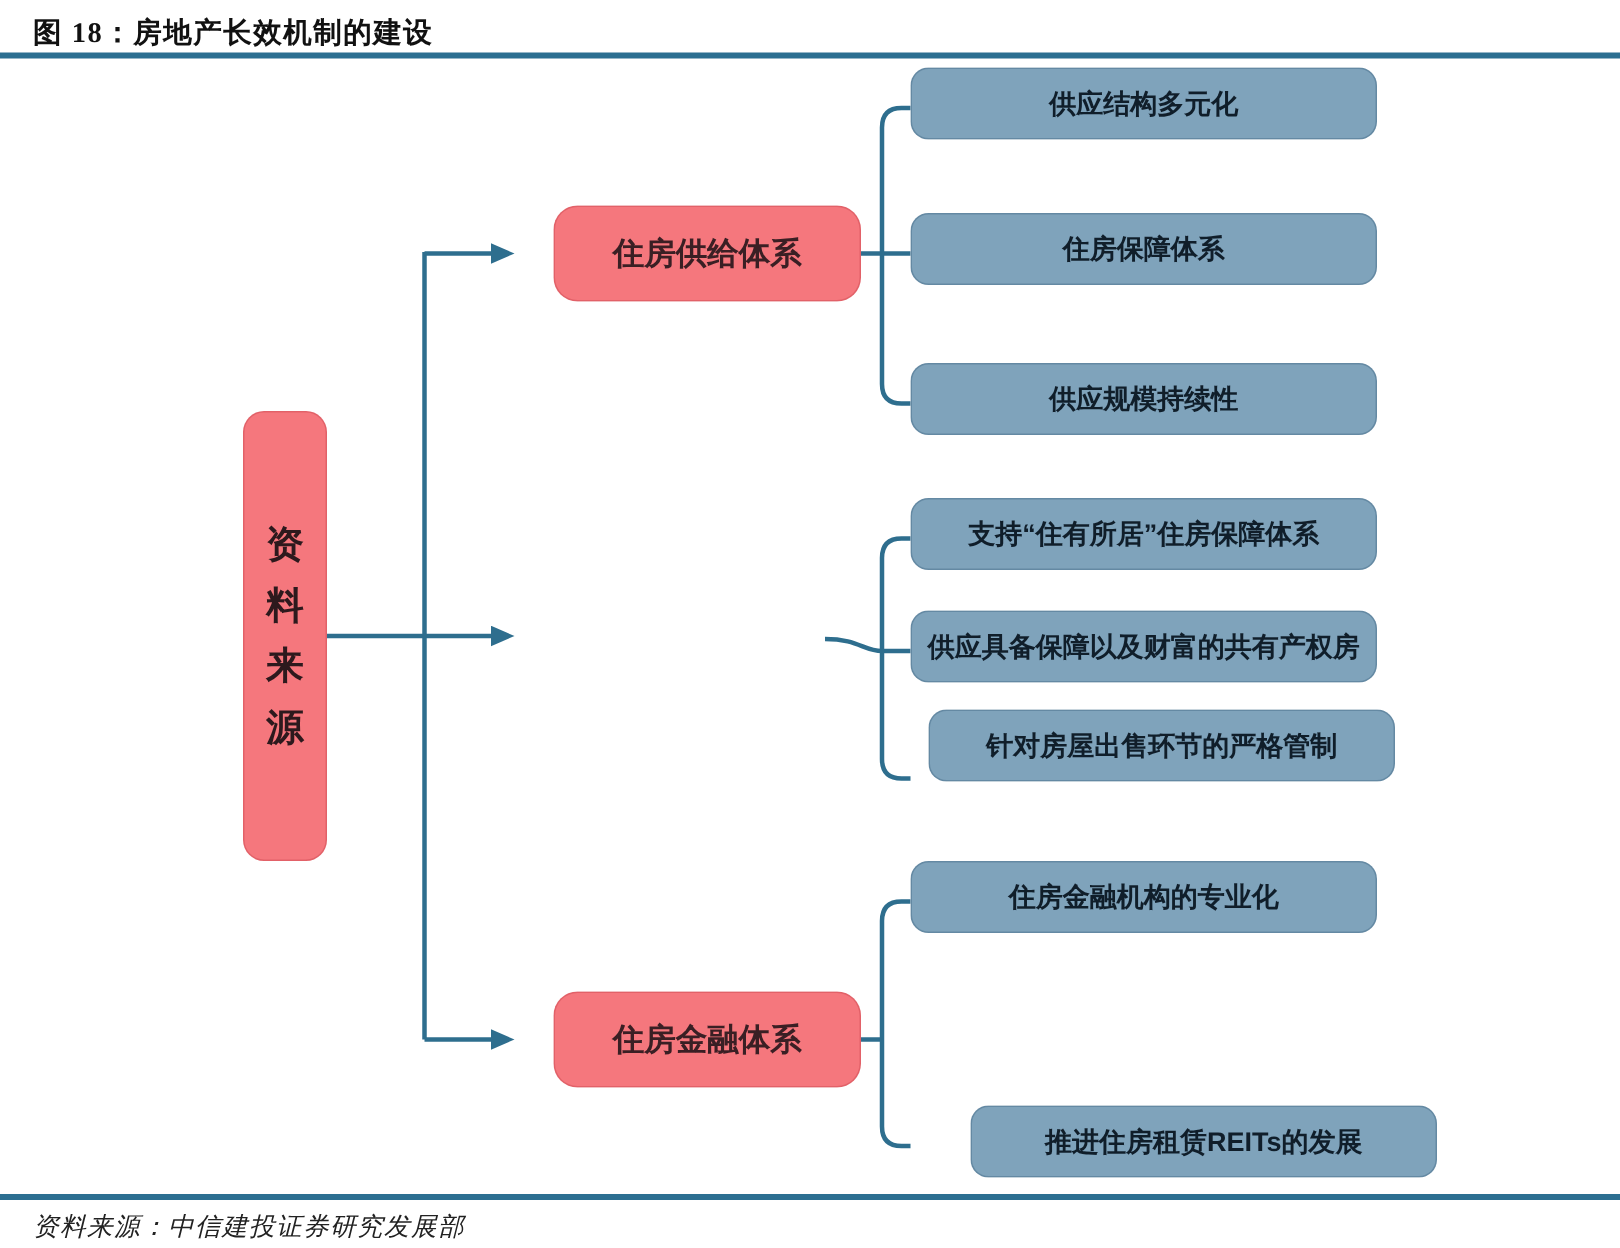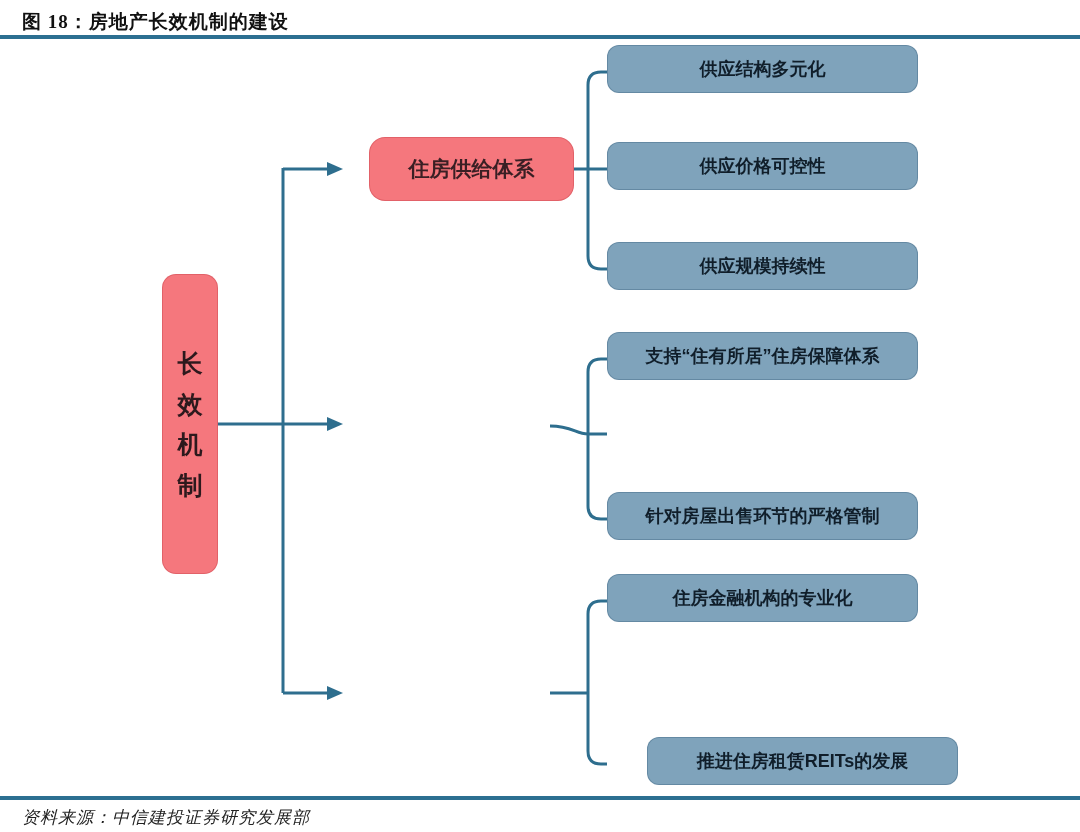--- a/index.html
+++ b/index.html
@@ -27,21 +27,21 @@
   .branch.b2{top:394px;}
   .branch.b3{top:661px;}
   .leaf{left:607px;width:311px;height:48px;background:var(--node_blue,#7fa3bb);
         border:1px solid rgba(40,80,110,.3);border-radius:12px;color:#101e2a;font-size:18px;
         padding:0 8px;}
   .leaf.l1{top:45px;}
   .leaf.l2{top:142px;}
   .leaf.l3{top:242px;text-align:right;}
   .leaf.l4{top:332px;}
   .leaf.l5{top:407px;}
-  .leaf.l6{top:492px;}
+  .leaf.l6{top:473px;margin-left:12px;}
   .leaf.l7{top:574px;}
   .leaf.l8{top:737px;margin-left:40px;}
 </style>
 </head>
 <body>
 
 <div class="page">
 
   <div class="figure-title">图 18：房地产长效机制的建设</div>
   <div class="rule top"></div>
@@ -63,28 +63,30 @@
     <path class="line" d="M 607 72 H 601 Q 588 72 588 85 L 588 256 Q 588 269 601 269 H 607"></path>
 
     <path class="line" d="M 550 426 C 572 426 576 434 588 434 H 607"></path>
     <path class="line" d="M 607 359 H 601 Q 588 359 588 372 L 588 506 Q 588 519 601 519 H 607"></path>
 
     <path class="line" d="M 550 693 H 589"></path>
     <path class="line" d="M 607 601 H 601 Q 588 601 588 614 L 588 751 Q 588 764 601 764 H 607"></path>
   </svg>
 
   <div class="node root">
-    <span class="vtext">长效机制</span>
+    <span class="vtext">资料来源</span>
   </div>
 
   <div class="node branch b1">住房供给体系</div>
+  <div class="node branch b3">住房金融体系</div>
 
   <div class="node leaf l1">供应结构多元化</div>
-  <div class="node leaf l2">供应价格可控性</div>
+  <div class="node leaf l2">住房保障体系</div>
   <div class="node leaf l3">供应规模持续性</div>
   <div class="node leaf l4">支持“住有所居”住房保障体系</div>
+  <div class="node leaf l5">供应具备保障以及财富的共有产权房</div>
   <div class="node leaf l6">针对房屋出售环节的严格管制</div>
   <div class="node leaf l7">住房金融机构的专业化</div>
   <div class="node leaf l8">推进住房租赁REITs的发展</div>
 
   <div class="rule bottom"></div>
   <div class="source-note">资料来源：中信建投证券研究发展部</div>
 </div>
 
 </body></html>

